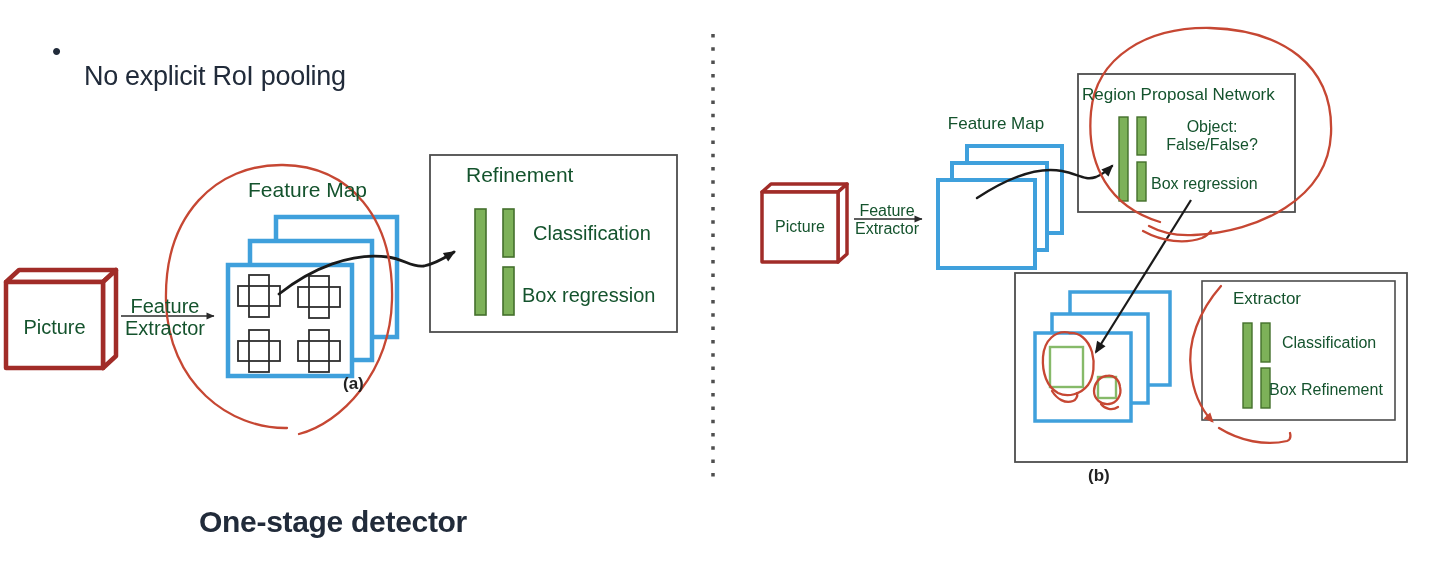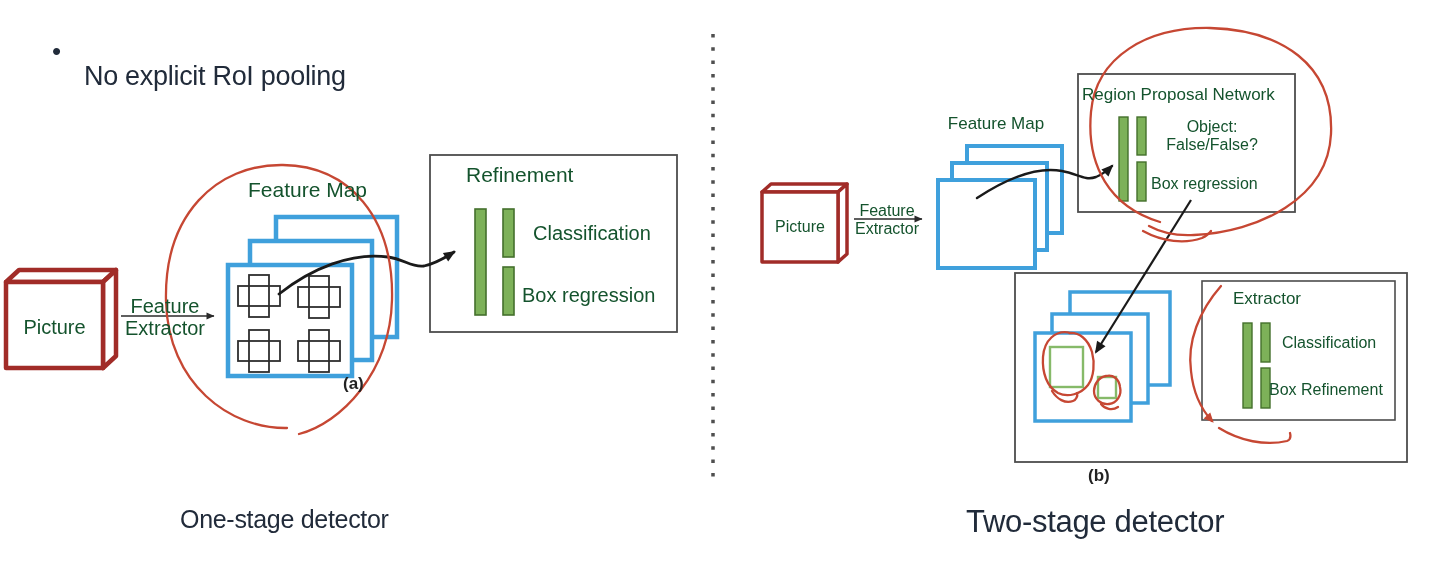--- a/index.html
+++ b/index.html
@@ -141,29 +141,28 @@
   <div class="t slide-text" style="left:84px;top:38px;font-size:27px;margin-top:24px;">No explicit RoI pooling</div>
 
   <div class="t center" style="left:6px;width:97px;top:317px;font-size:20px;">Picture</div>
   <div class="t center" style="left:116px;width:98px;top:296px;font-size:20px;">Feature</div>
   <div class="t center" style="left:116px;width:98px;top:318px;font-size:20px;">Extractor</div>
   <div class="t center" style="left:240px;width:135px;top:179px;font-size:21px;">Feature Map</div>
   <div class="t" style="left:466px;top:164px;font-size:21px;">Refinement</div>
   <div class="t" style="left:533px;top:223px;font-size:20px;">Classification</div>
   <div class="t" style="left:522px;top:285px;font-size:20px;">Box regression</div>
   <div class="t bold" style="left:343px;top:375px;font-size:17px;">(a)</div>
-  <div class="t slide-text" style="left:180px;top:506px;font-size:25px;">One-stage detector</div>
+  <div class="t slide-text" style="left:199px;top:506px;font-size:30px;font-weight:bold;">One-stage detector</div>
 
   <div class="t center" style="left:762px;width:76px;top:219px;font-size:16px;">Picture</div>
   <div class="t center" style="left:845px;width:84px;top:203px;font-size:16px;">Feature</div>
   <div class="t center" style="left:845px;width:84px;top:221px;font-size:16px;">Extractor</div>
   <div class="t center" style="left:942px;width:108px;top:115px;font-size:17px;">Feature Map</div>
   <div class="t" style="left:1082px;top:86px;font-size:17px;">Region Proposal Network</div>
   <div class="t center" style="left:1152px;width:120px;top:119px;font-size:16px;">Object:</div>
   <div class="t center" style="left:1152px;width:120px;top:137px;font-size:16px;">False/False?</div>
   <div class="t" style="left:1151px;top:176px;font-size:16px;">Box regression</div>
   <div class="t" style="left:1233px;top:290px;font-size:17px;">Extractor</div>
   <div class="t" style="left:1282px;top:335px;font-size:16px;">Classification</div>
   <div class="t" style="left:1269px;top:382px;font-size:16px;">Box Refinement</div>
   <div class="t bold" style="left:1088px;top:467px;font-size:17px;">(b)</div>
-  <div class="t slide-text" style="left:966px;top:506px;font-size:31px;">Two-stage detector</div>
 
 </div>
 
 </body></html>

